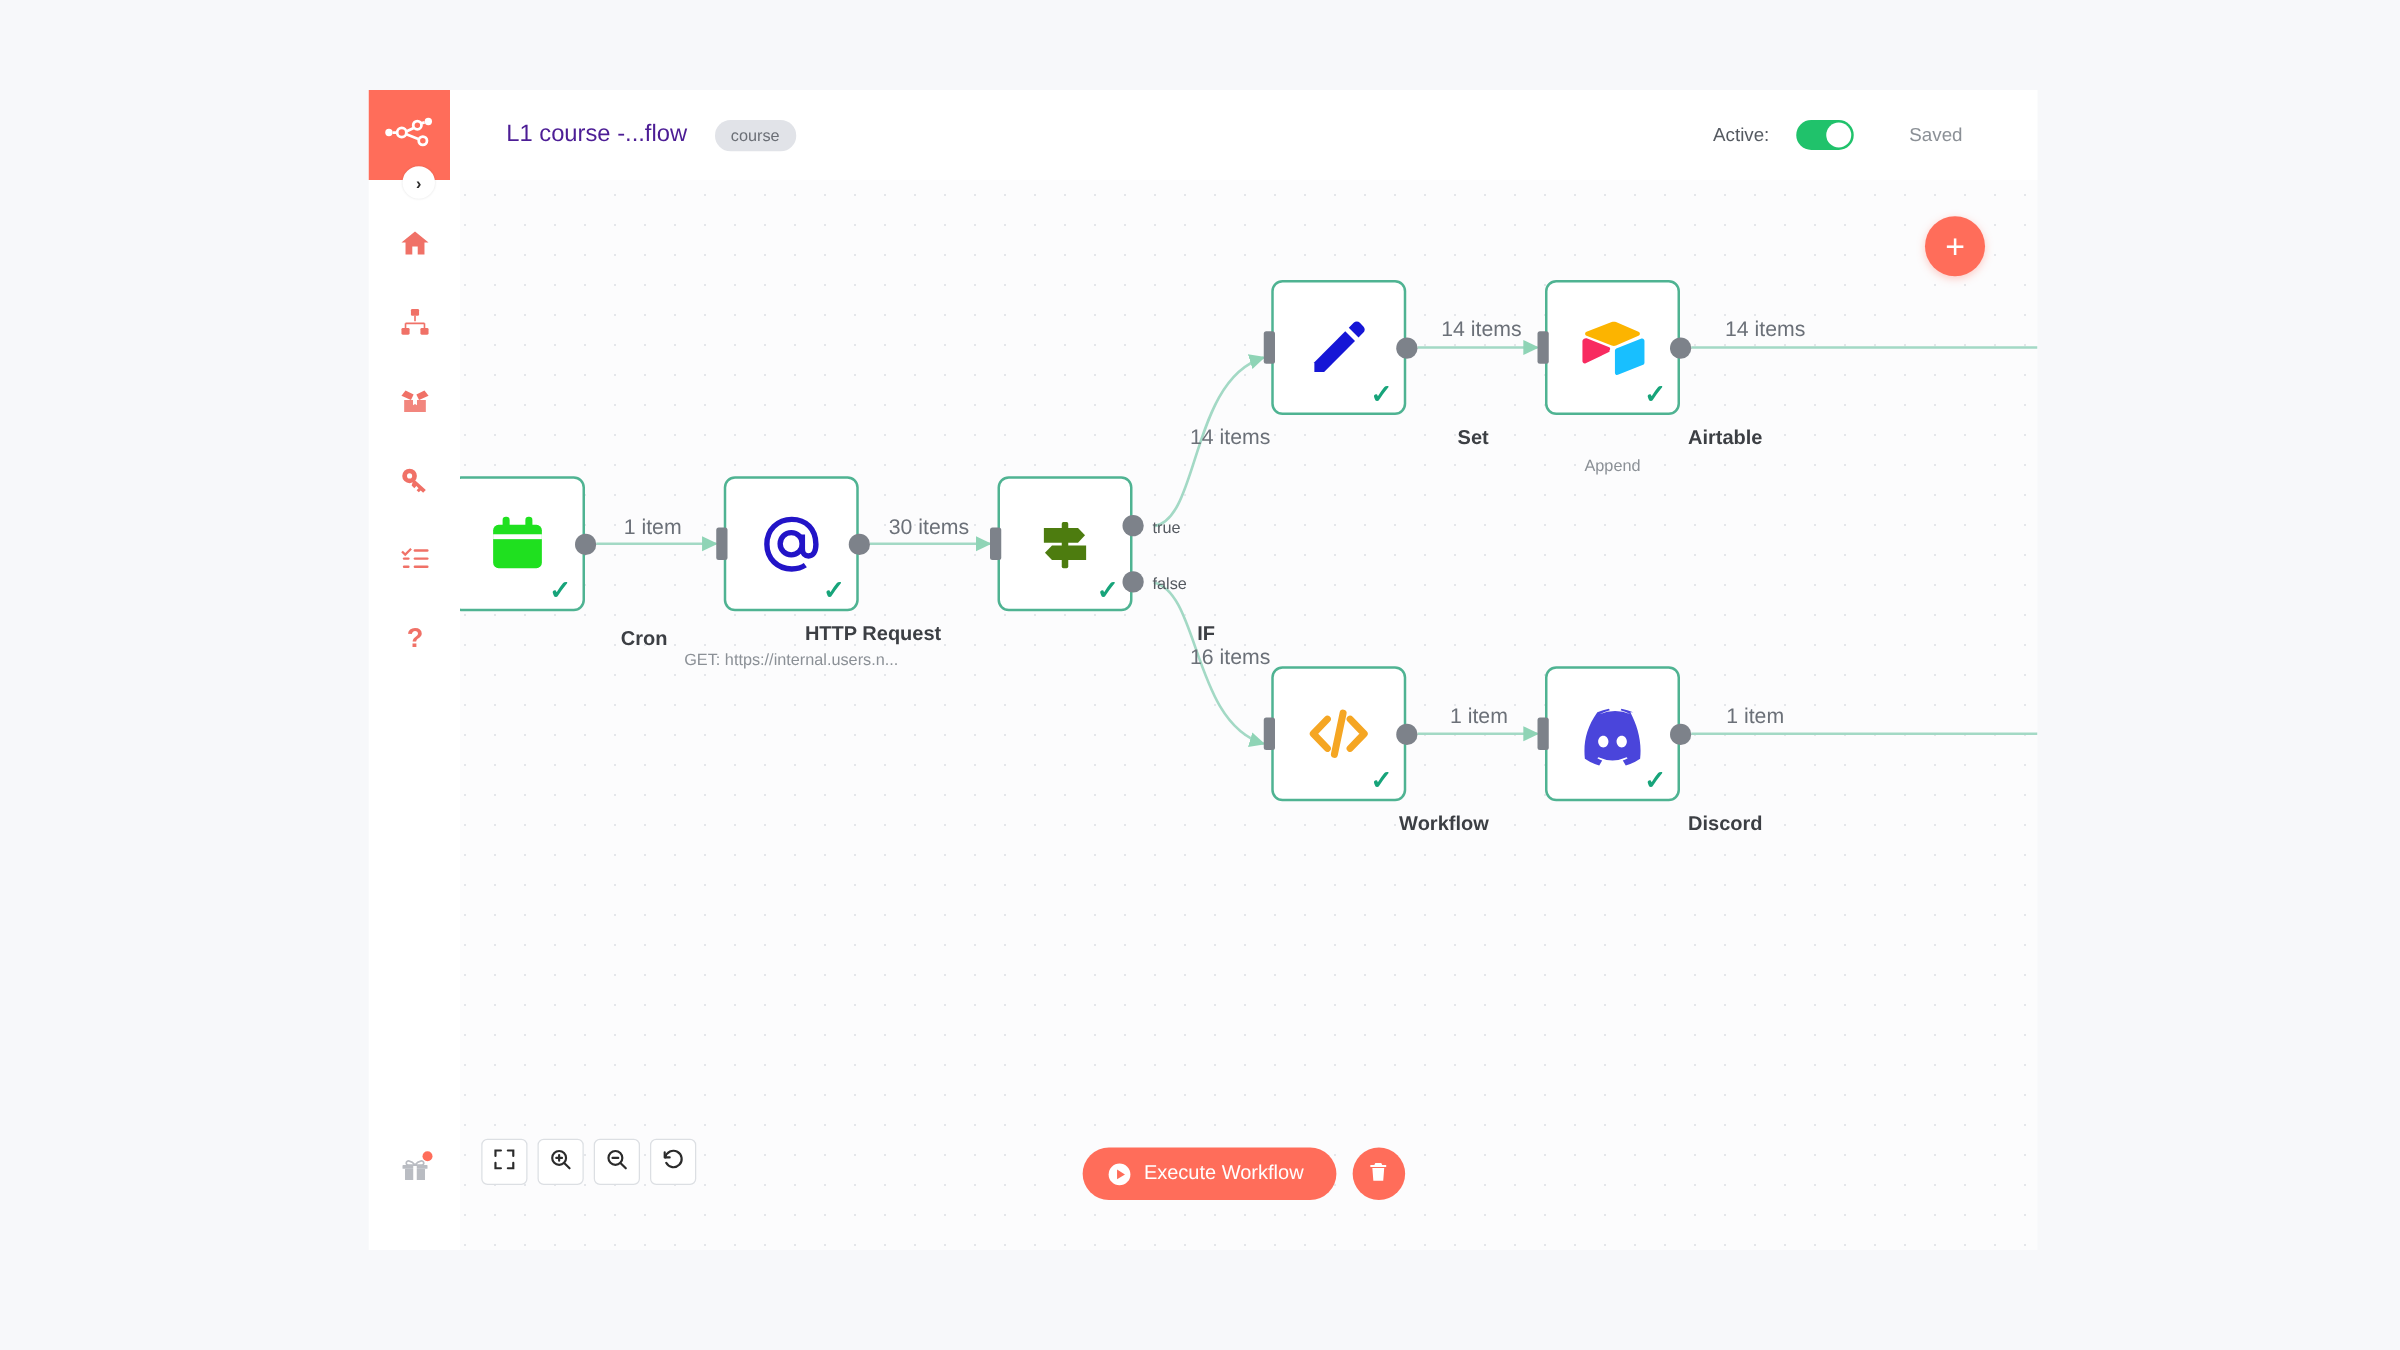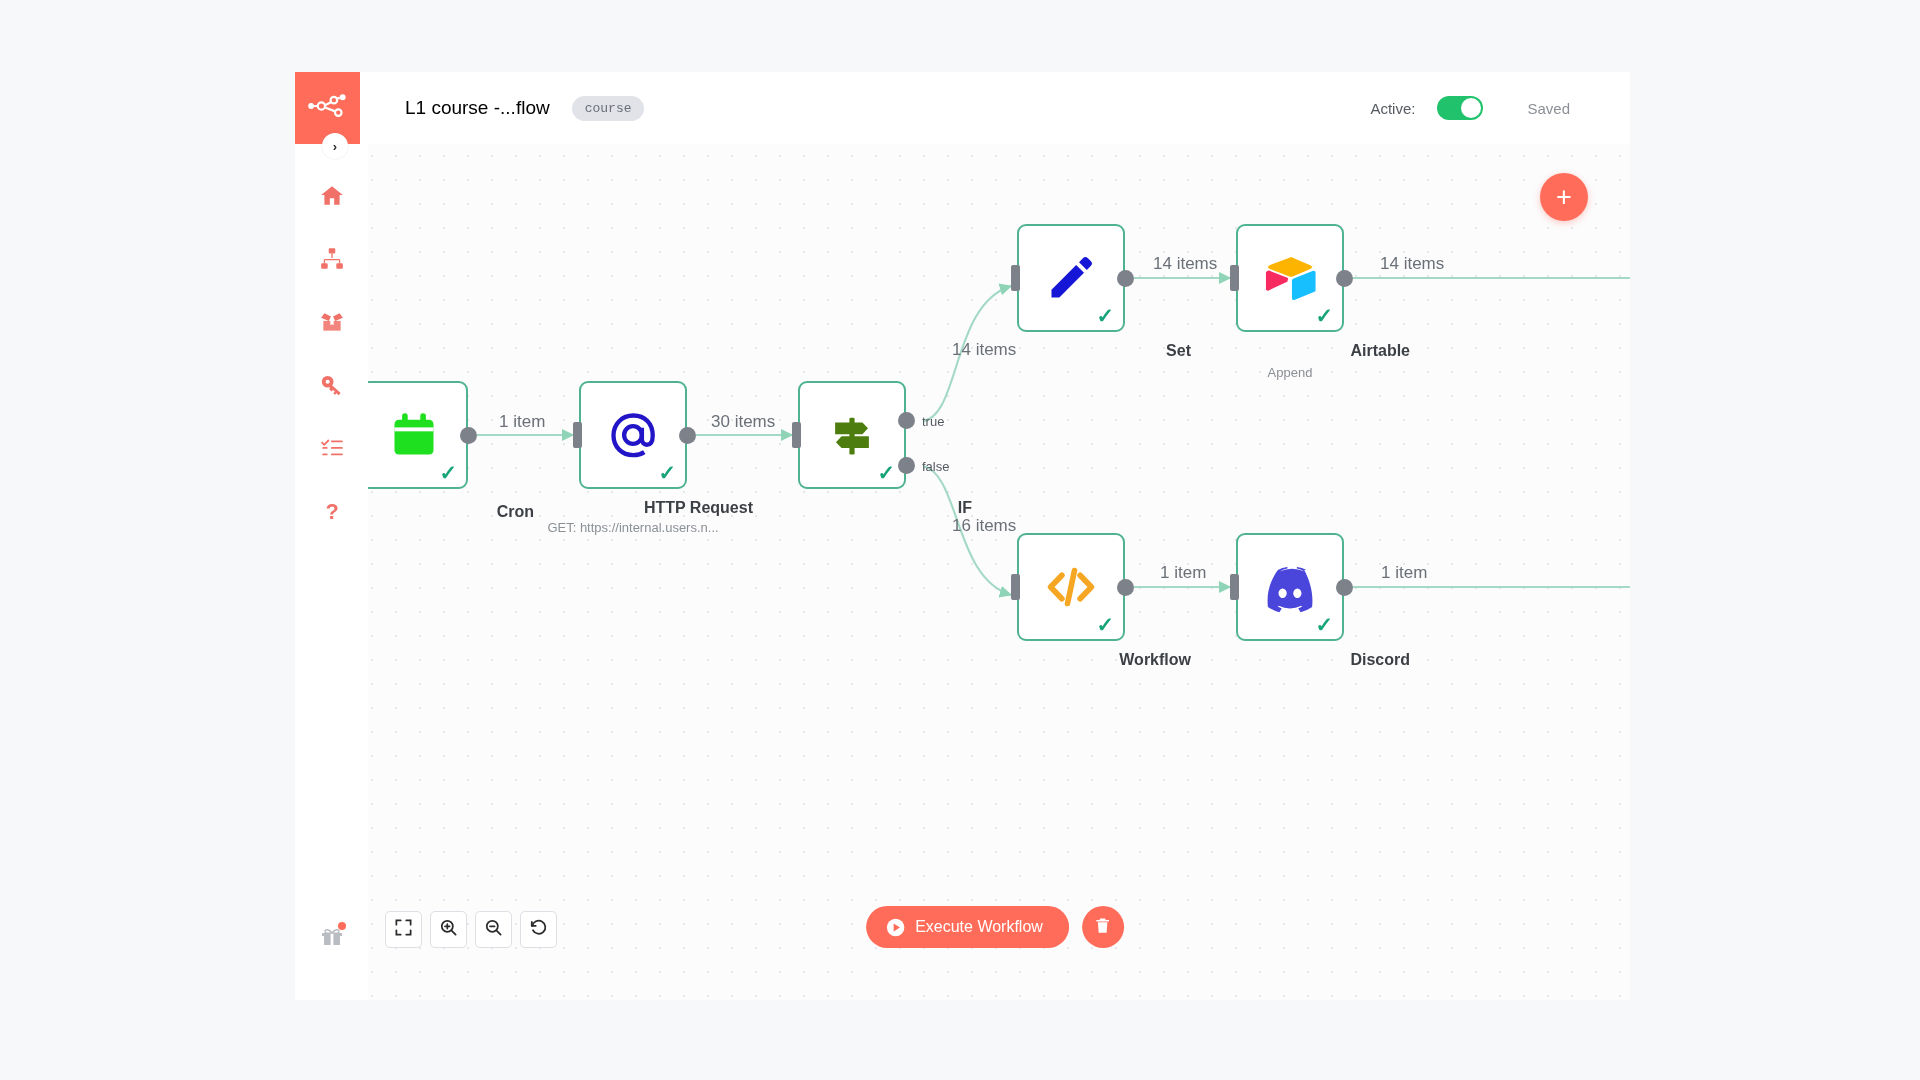--- a/index.html
+++ b/index.html
@@ -56,32 +56,31 @@
   
   #header {
     position: absolute; left: 360px; top: 72px;
     width: 1270px; height: 72px;
     background: #ffffff;
     display: flex; align-items: center;
     z-index: 25;
   }
   .wf-title {
     margin-left: 45px;
-    font-size: 19px; color: #000000; font-weight: 400;
+    font-size: 19px; color: #4c1d95; font-weight: 400;
     white-space: nowrap;
     text-align: right;
   }
   .wf-tag {
     margin-left: 22px;
     background: #e1e3e8; color: #6b6f76;
     border-radius: 14px;
     padding: 5px 13px;
     font-size: 13px;
     cursor: pointer;
-    font-family: Liberation Mono, monospace;
   }
   .header-right {
     margin-left: auto; margin-right: 60px;
     display: flex; align-items: center; gap: 22px;
   }
   .active-label { font-size: 15px; color: #555a61; margin-left: 48px; }
   .toggle {
     width: 46px; height: 24px; border-radius: 12px;
     background: #20c26b; position: relative; cursor: pointer;
   }
@@ -165,21 +164,21 @@
   
   .zoom-bar { position: absolute; left: 25px; bottom: 52px; display: flex; gap: 8px; z-index: 15; }
   .zbtn {
     width: 37px; height: 37px; background: #fff;
     border: 1px solid #dcdfe3; border-radius: 5px;
     display: flex; align-items: center; justify-content: center;
     cursor: pointer;
   }
   .zbtn svg { width: 19px; height: 19px; }
   .exec-bar {
-    position: absolute; left: 50%; transform: translateX(-50%); bottom: 52px;
+    position: absolute; left: 50%; transform: translateX(-50%); bottom: 40px;
     display: flex; gap: 13px; z-index: 15;
   }
   .exec-btn {
     height: 42px; padding: 0 26px 0 20px;
     background: #ff6d5a; color: #fff;
     border: none; border-radius: 21px;
     display: flex; align-items: center; gap: 10px;
     font-size: 16px; font-family: "Liberation Sans", sans-serif;
     cursor: pointer;
   }

